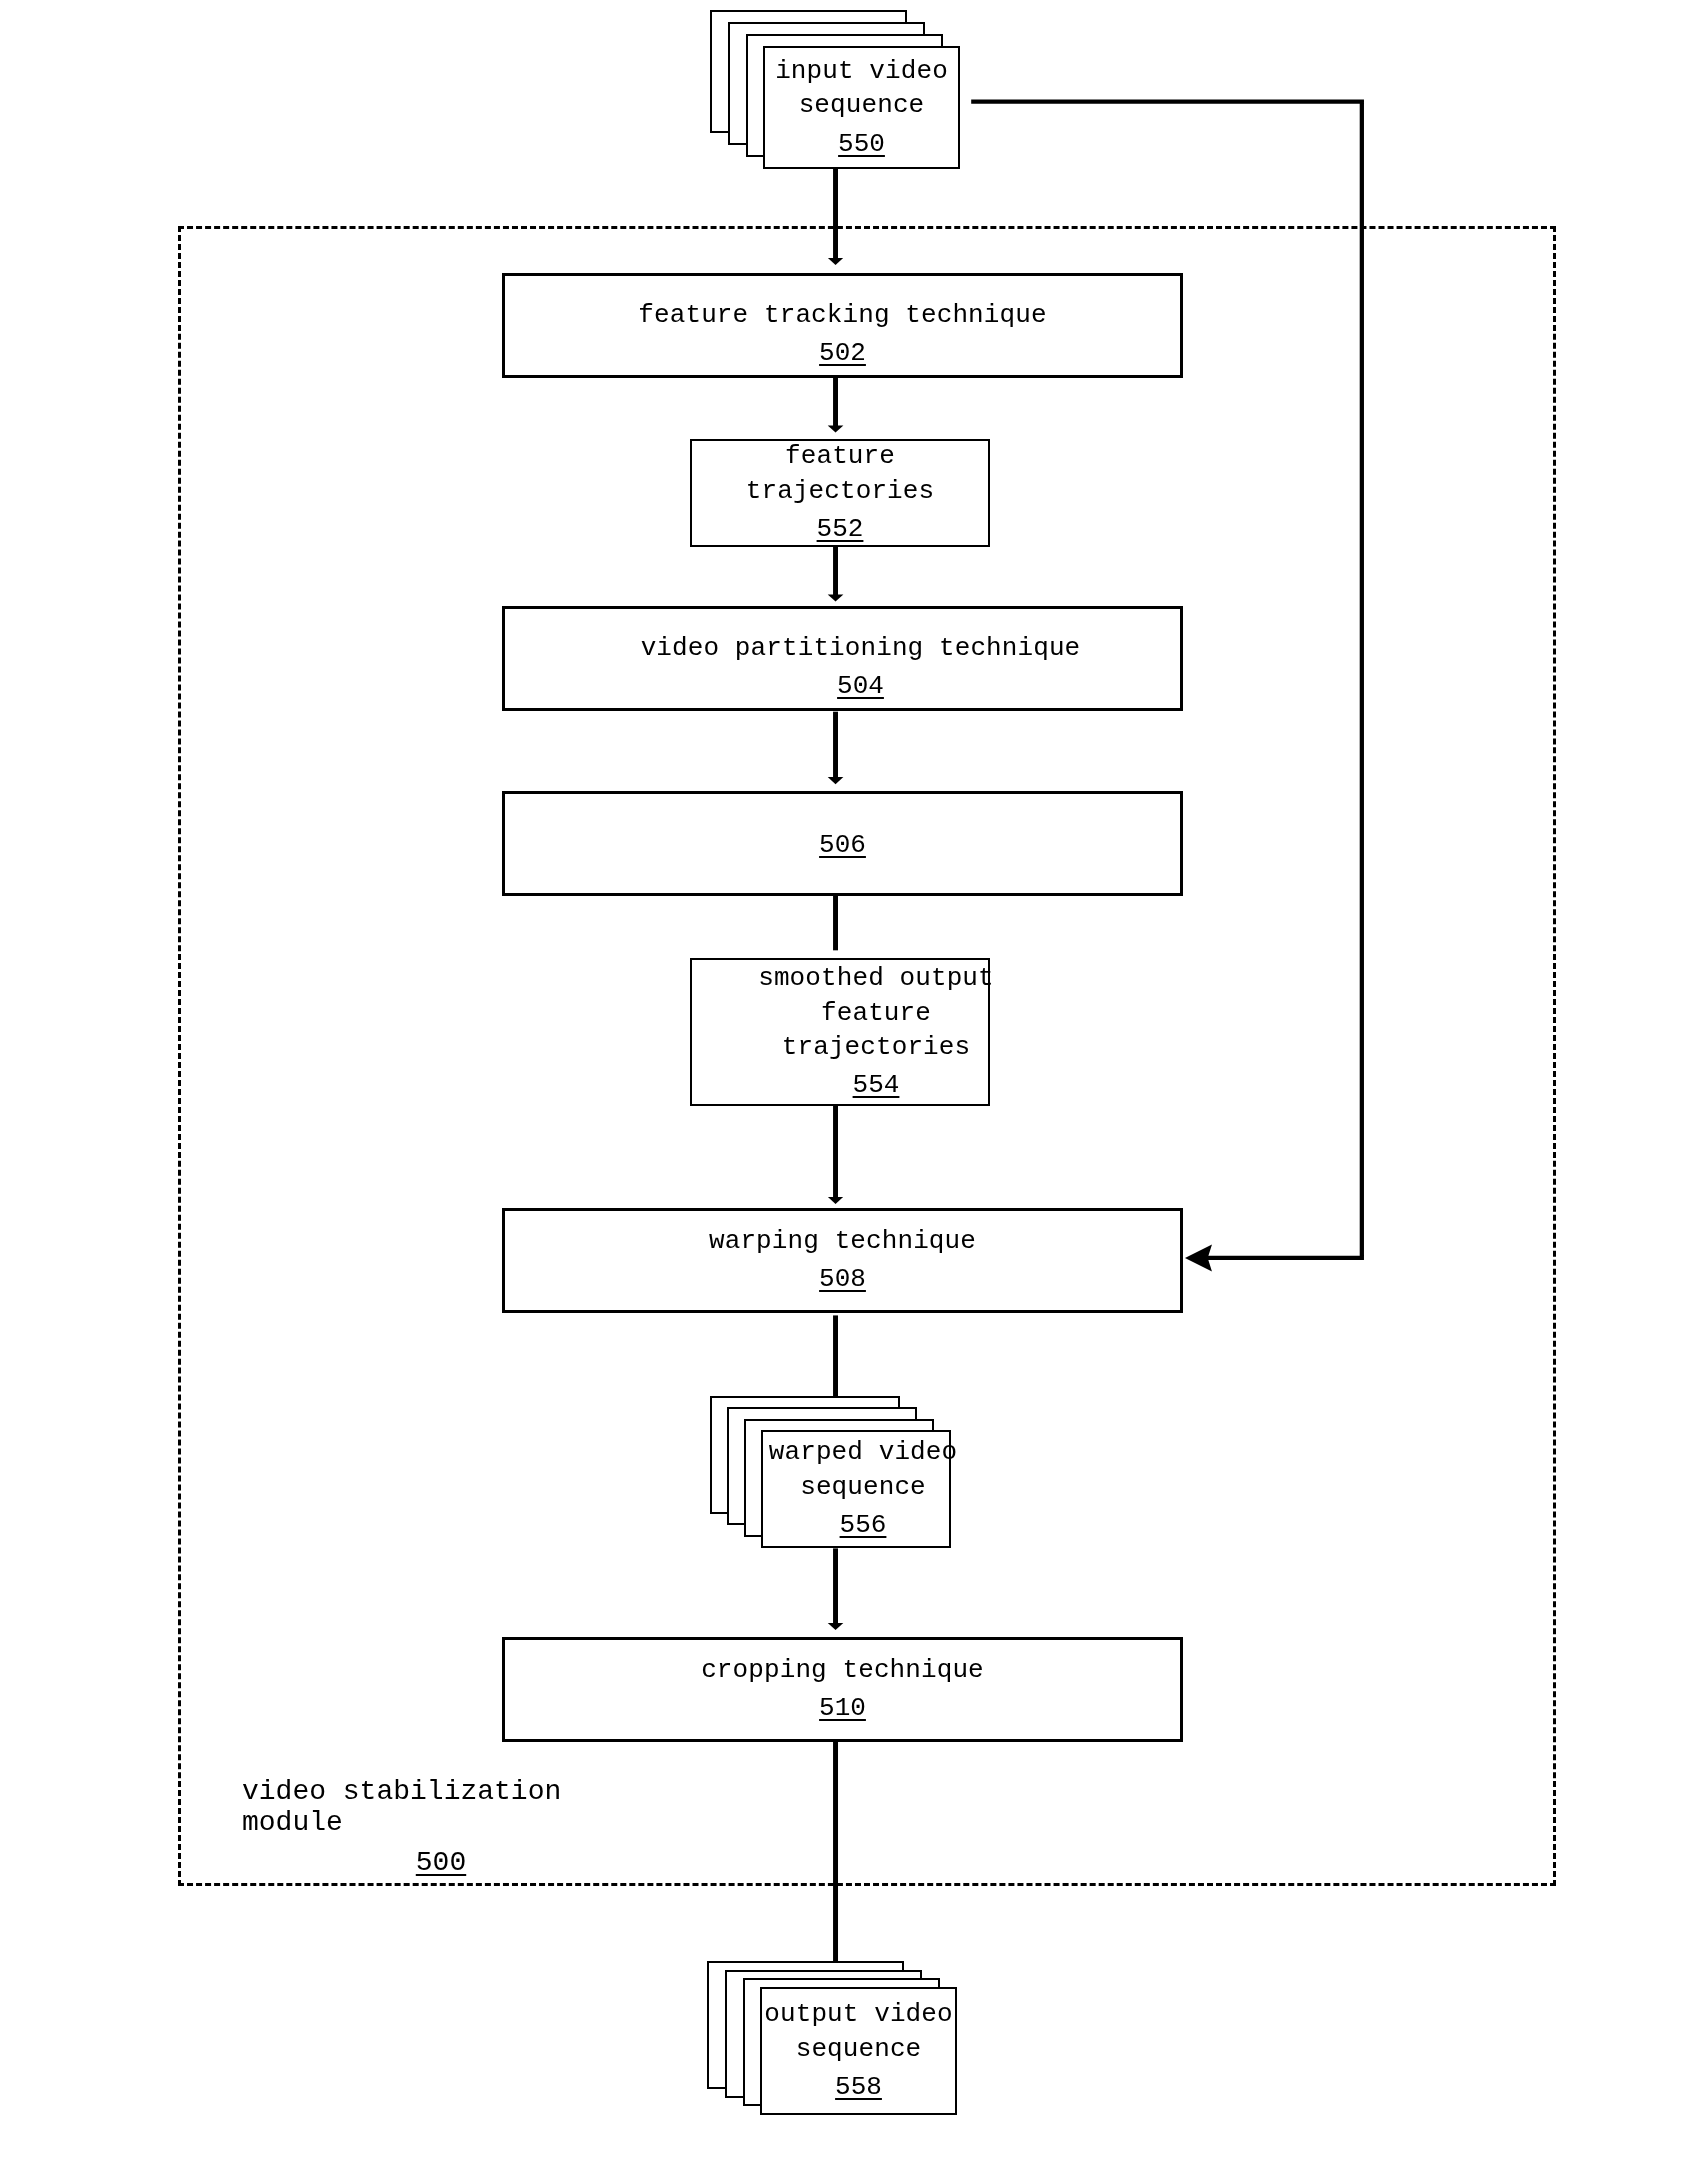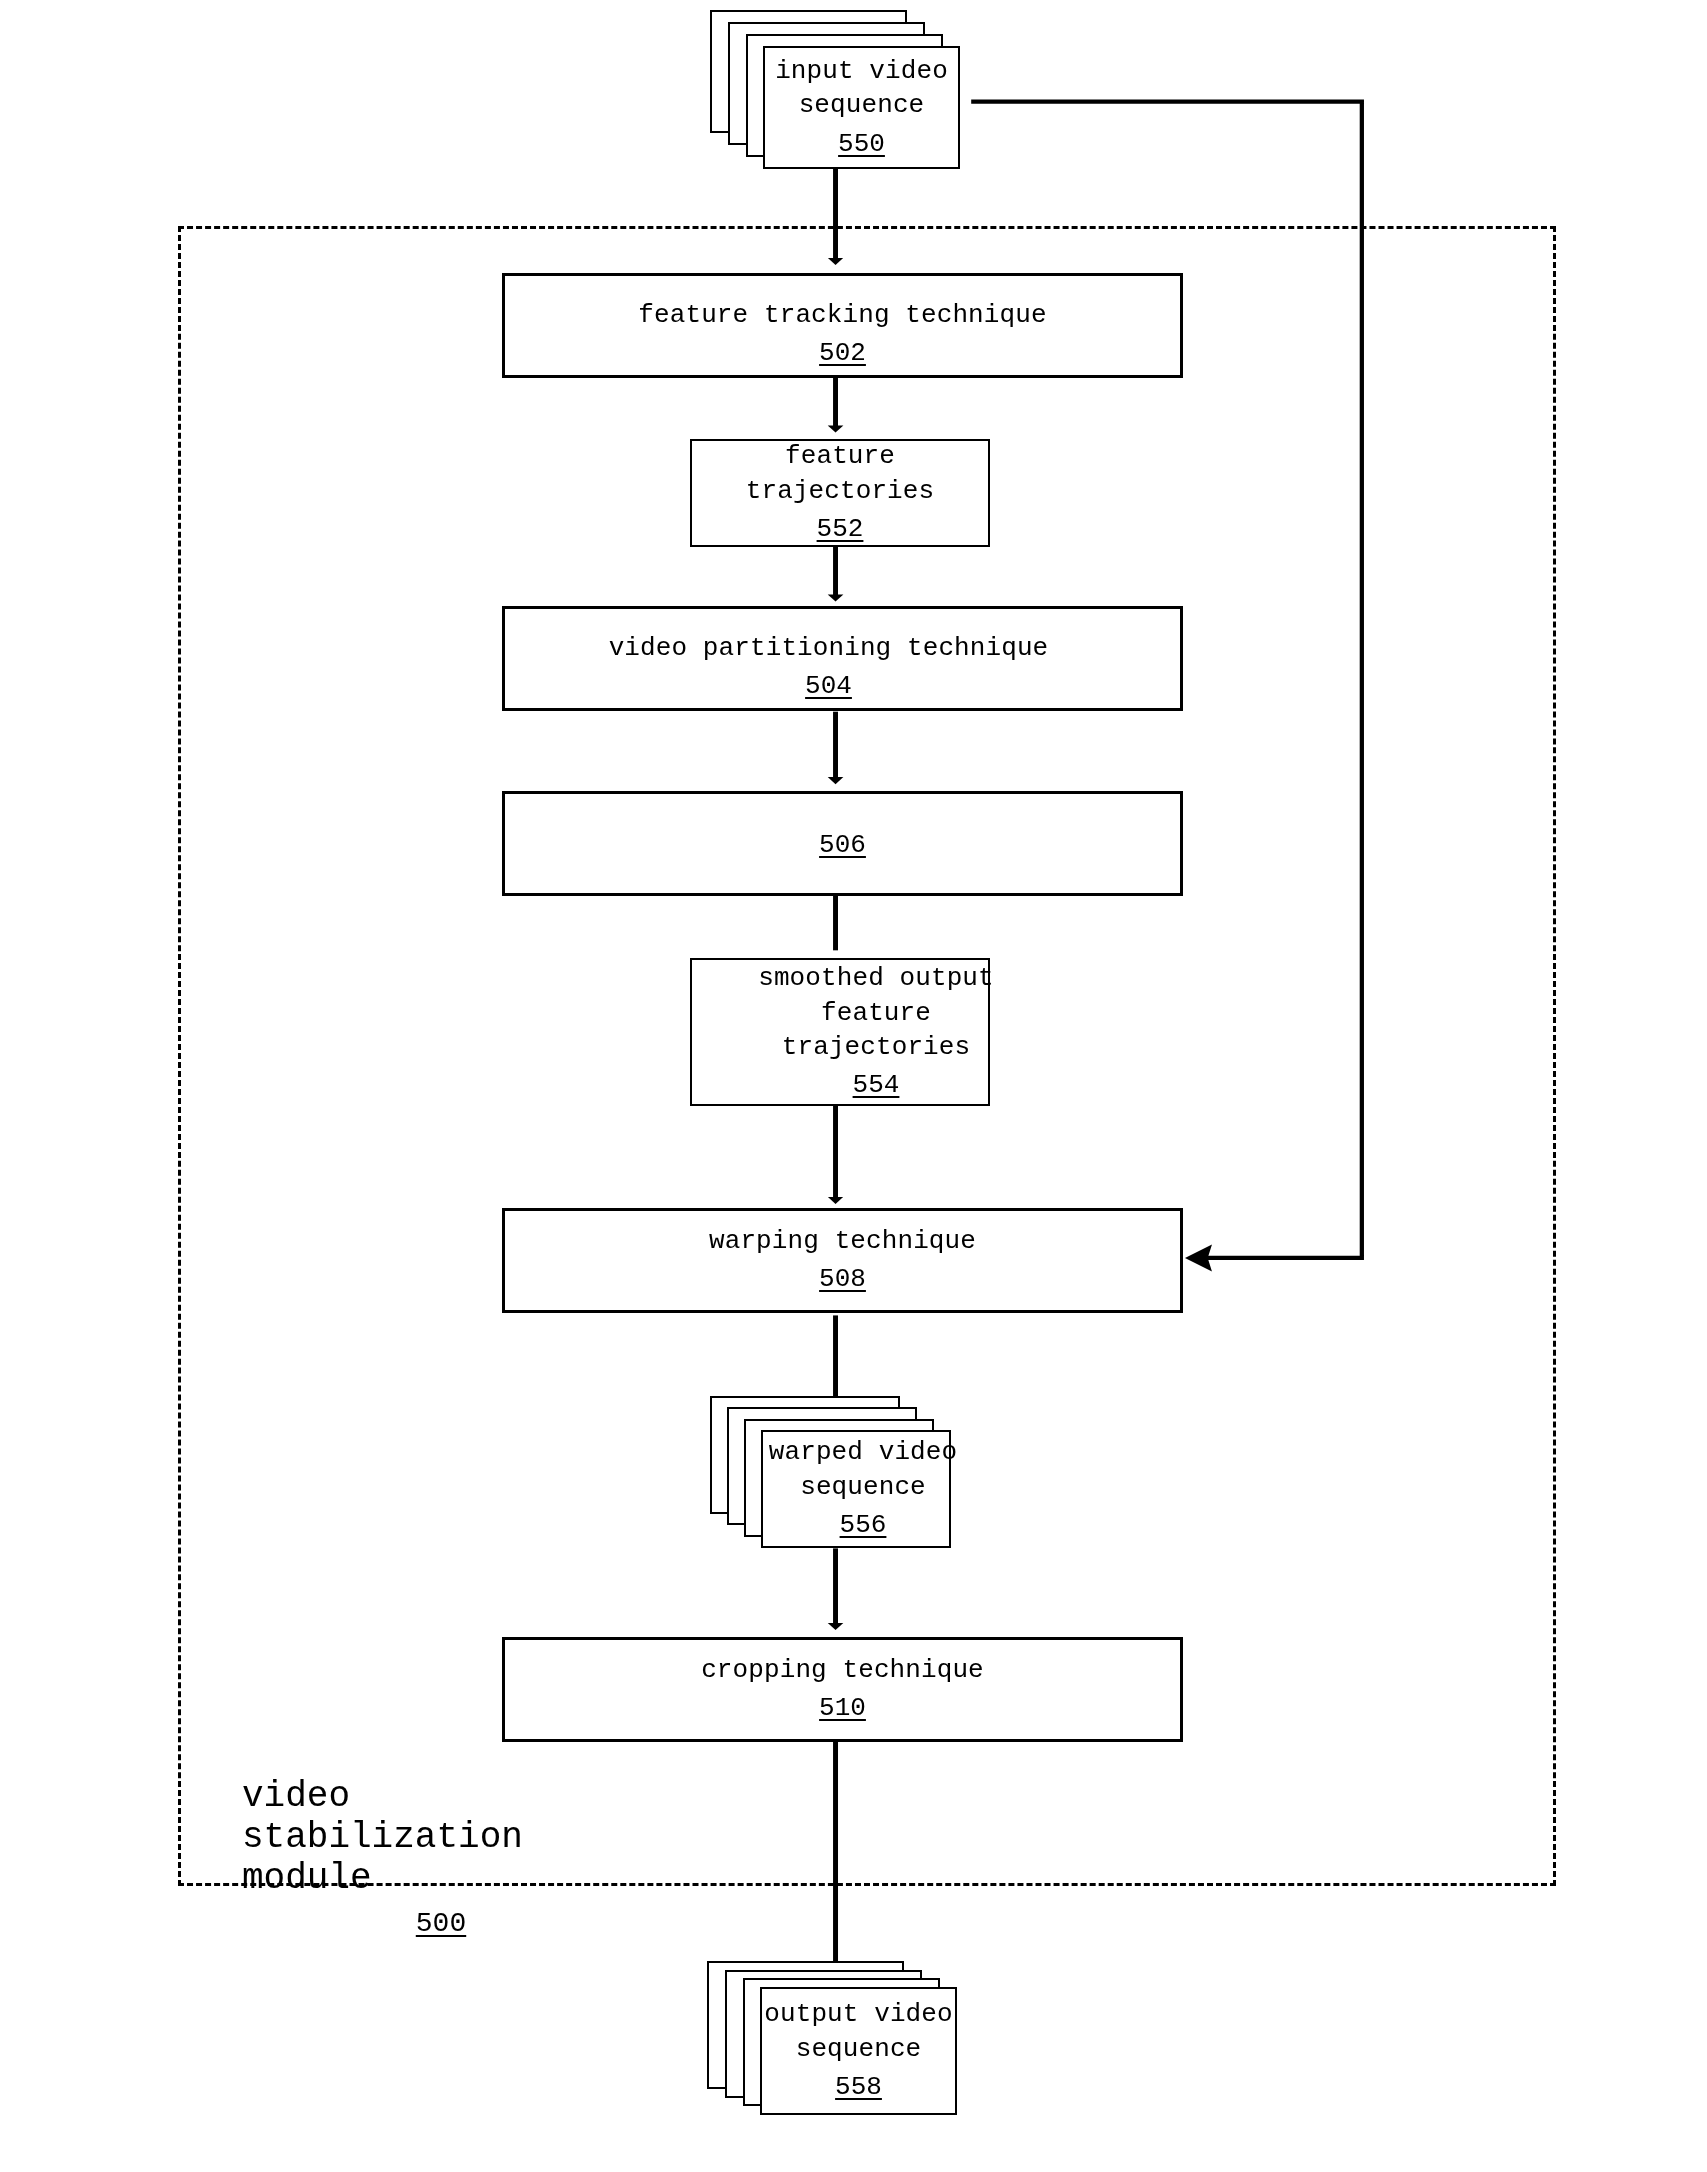--- a/index.html
+++ b/index.html
@@ -85,21 +85,21 @@
   }
 
   
   .module-caption {
     position: absolute;
     display: flex;
     flex-direction: column;
     align-items: center;
     color: #000000;
   }
-  .module-caption .cap-label { font-size: 36px; }
+  .module-caption .cap-label { font-size: 28px; }
   .module-caption .cap-ref {
     font-size: 28px;
     text-decoration: underline;
     text-underline-offset: 4.3px;
     margin-top: 9px;
   }
 </style>
 </head>
 <body>
 
@@ -159,21 +159,21 @@
     <span class="node-ref">502</span>
   </div>
 
   <div class="data-box" style="left:690px; top:439px; width:300px; height:108px;"></div>
   <div class="node-text" style="left:690px; top:439px; width:300px; height:108px;">
     <span class="node-label">feature trajectories</span>
     <span class="node-ref">552</span>
   </div>
 
   <div class="proc-box" style="left:502px; top:606px; width:681px; height:105px;"></div>
-  <div class="node-text" style="left:488px; top:606px; width:681px; height:122px;">
+  <div class="node-text" style="left:520px; top:606px; width:681px; height:122px;">
     <span class="node-label">video partitioning technique</span>
     <span class="node-ref">504</span>
   </div>
 
   <div class="proc-box" style="left:502px; top:791px; width:681px; height:105px;"></div>
   <div class="node-text" style="left:502px; top:791px; width:681px; height:105px;">
     <span class="node-ref">506</span>
   </div>
 
   <div class="data-box" style="left:690px; top:958px; width:300px; height:148px;"></div>

